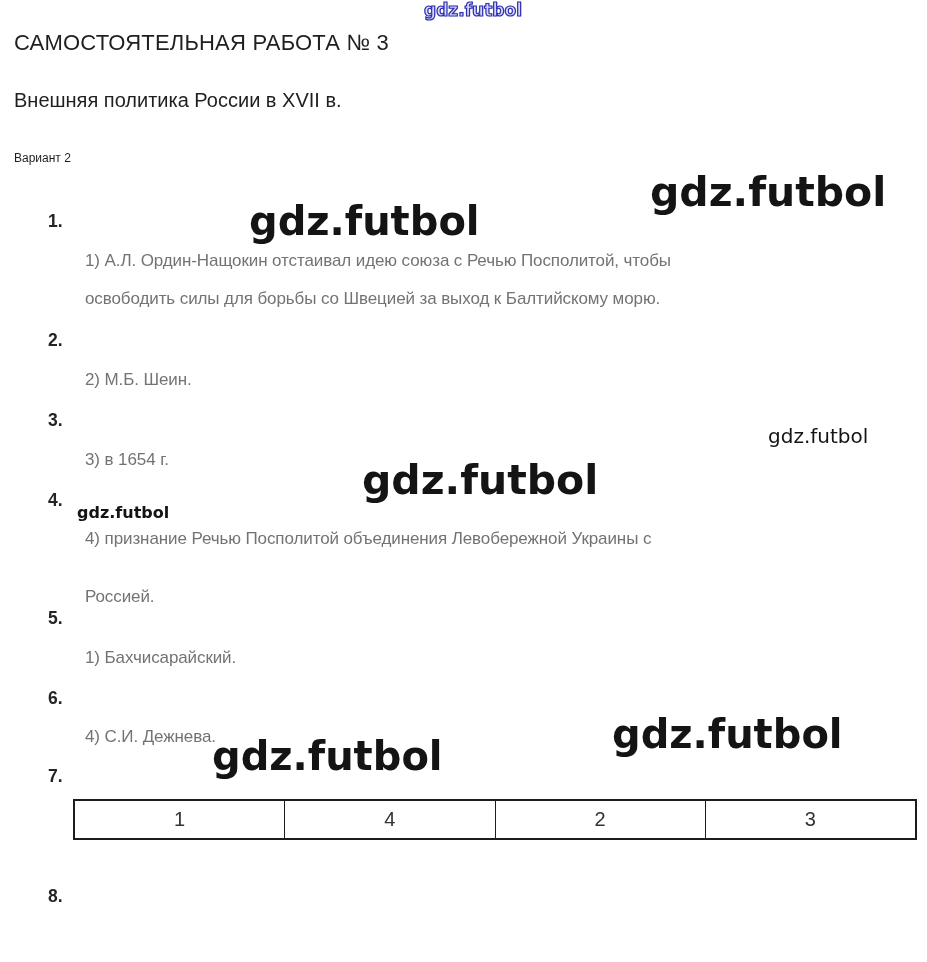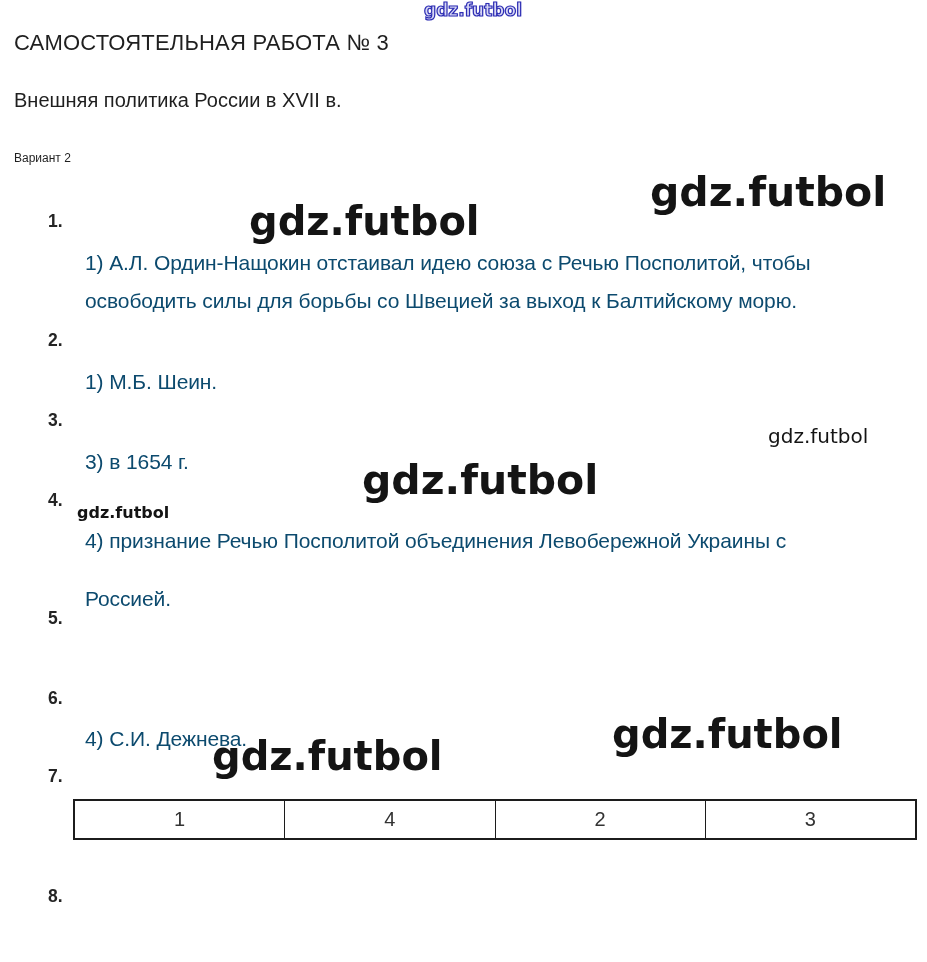--- a/index.html
+++ b/index.html
@@ -32,22 +32,22 @@
     position: absolute;
     left: 48px;
     font-size: 17.5px;
     font-weight: bold;
     color: #242424;
     line-height: 1;
   }
   .aline {
     position: absolute;
     left: 85px;
-    font-size: 21px;
-    color: #0c4a6e;
+    font-size: 17px;
+    color: #737373;
     line-height: 1;
     white-space: nowrap;
     letter-spacing: -0.1px;
   }
 
   
   .ans-table {
     position: absolute;
     left: 73px;
     top: 799px;
@@ -110,30 +110,31 @@
 
   <div class="h-title">САМОСТОЯТЕЛЬНАЯ РАБОТА № 3</div>
   <div class="h-subtitle">Внешняя политика России в XVII в.</div>
   <div class="h-variant">Вариант 2</div>
 
   <div class="qnum" style="top:213px">1.</div>
   <div class="aline" style="top:252px">1) А.Л. Ордин-Нащокин отстаивал идею союза с Речью Посполитой, чтобы</div>
   <div class="aline" style="top:290px">освободить силы для борьбы со Швецией за выход к Балтийскому морю.</div>
 
   <div class="qnum" style="top:332px">2.</div>
-  <div class="aline" style="top:371px">1) М.Б. Шеин.</div>
+  <div class="aline" style="top:371px">2) М.Б. Шеин.</div>
 
   <div class="qnum" style="top:412px">3.</div>
   <div class="aline" style="top:451px">3) в 1654 г.</div>
 
   <div class="qnum" style="top:492px">4.</div>
   <div class="aline" style="top:530px">4) признание Речью Посполитой объединения Левобережной Украины с</div>
   <div class="aline" style="top:588px">Россией.</div>
 
   <div class="qnum" style="top:610px">5.</div>
+  <div class="aline" style="top:649px">1) Бахчисарайский.</div>
 
   <div class="qnum" style="top:690px">6.</div>
   <div class="aline" style="top:728px">4) С.И. Дежнева.</div>
 
   <div class="qnum" style="top:768px">7.</div>
   <div class="ans-table">
     <div class="ans-cell">1</div>
     <div class="ans-cell">4</div>
     <div class="ans-cell">2</div>
     <div class="ans-cell">3</div>

